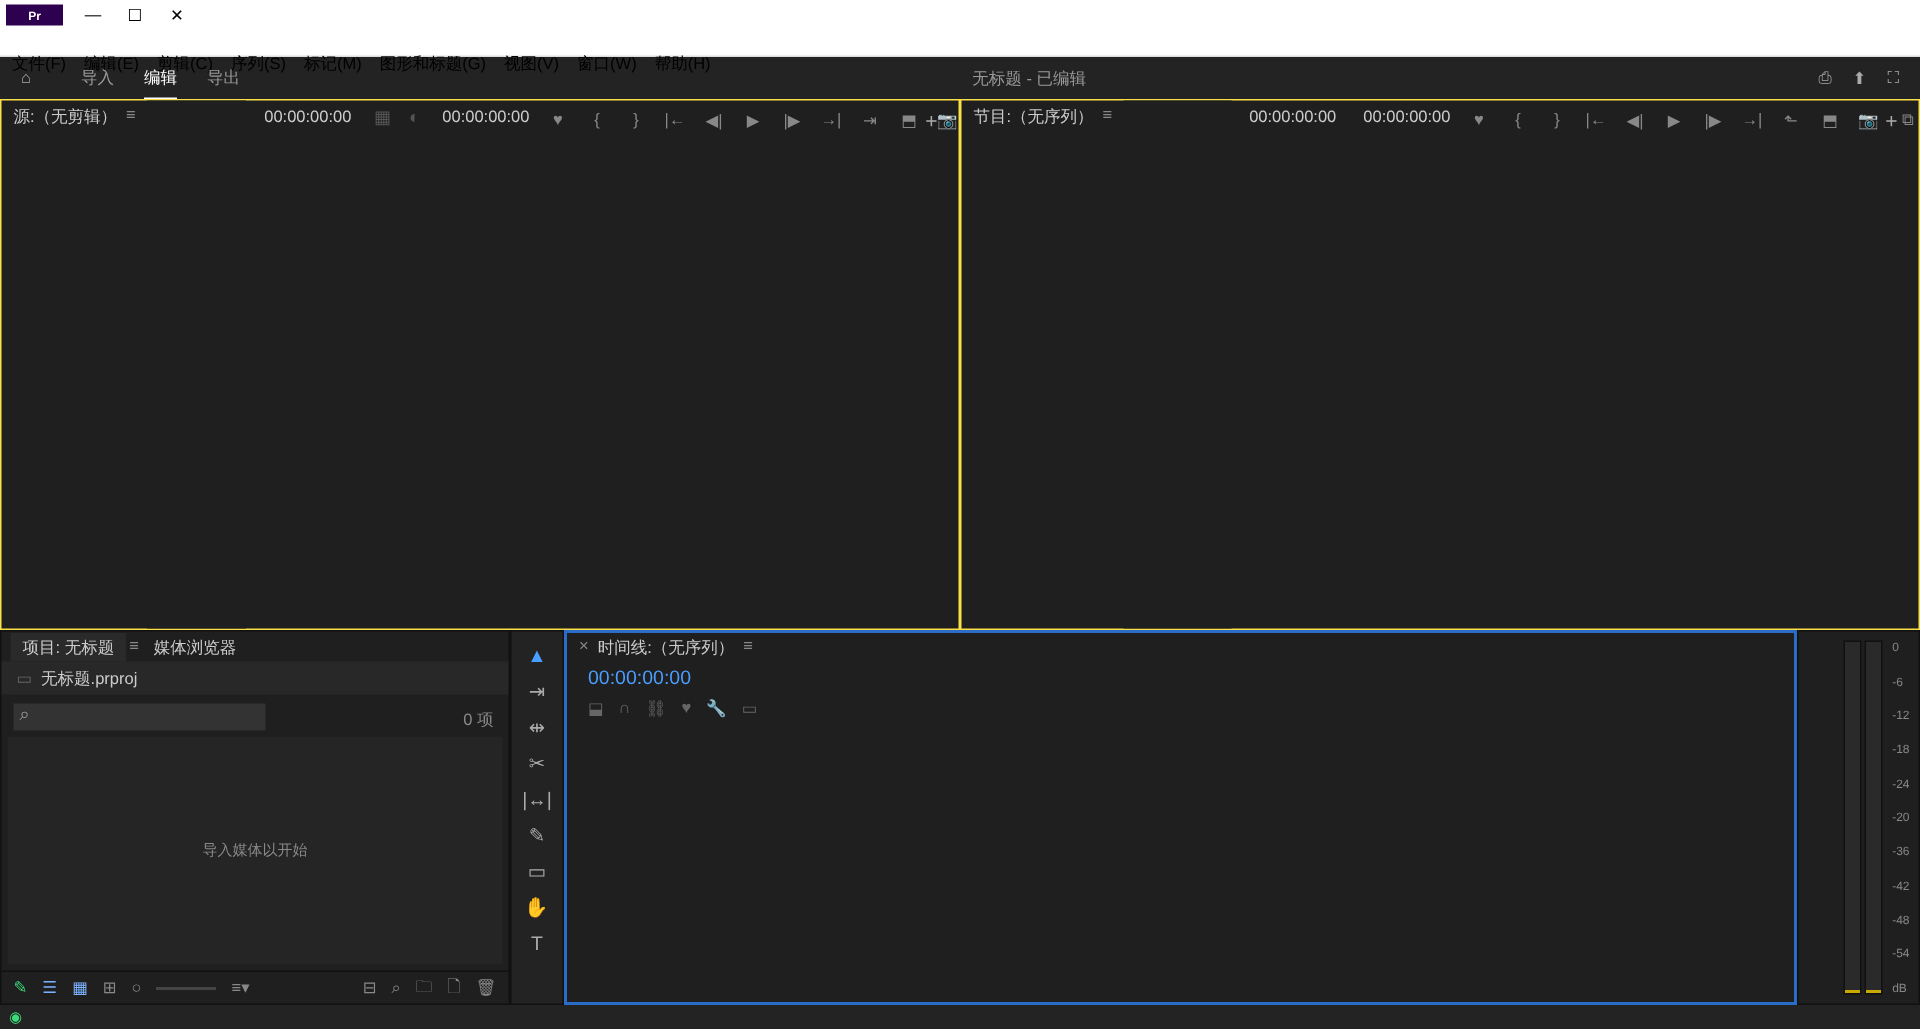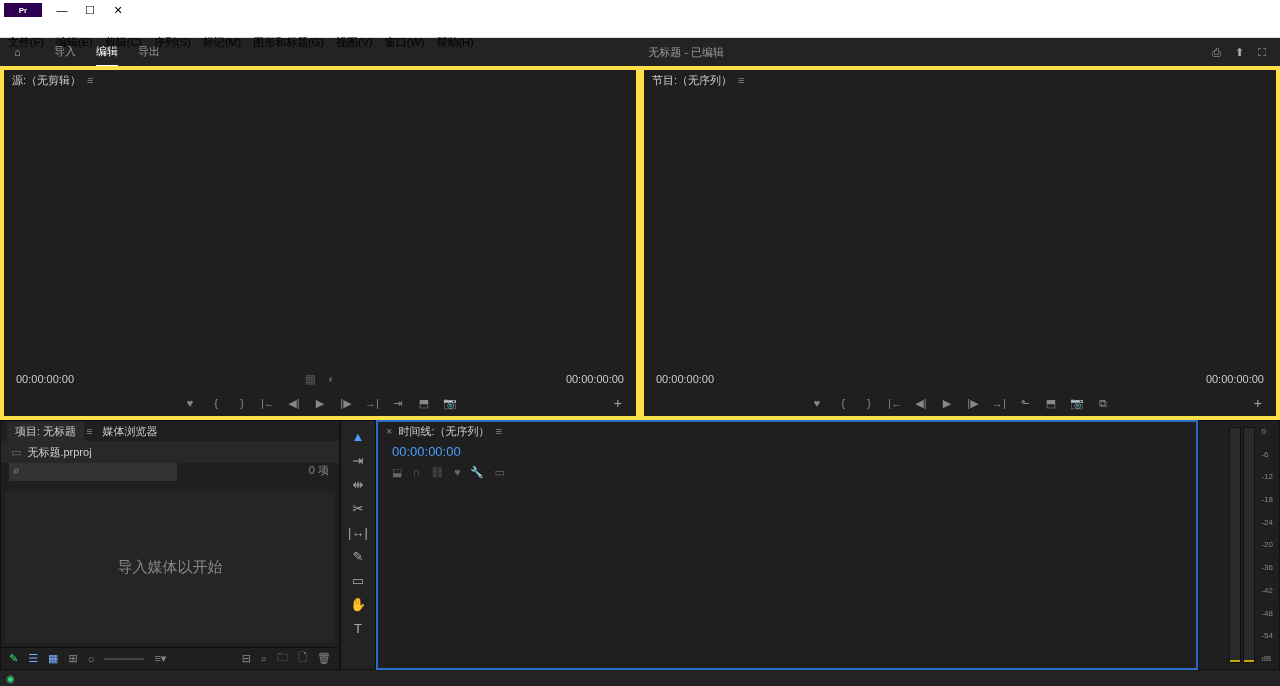--- a/index.html
+++ b/index.html
@@ -20,47 +20,47 @@
     .home-icon { width: 20px; margin-right: 20px; color: #aaa; }
     .ws-tabs { display: flex; gap: 20px; }
     .ws-tab { color: #999; cursor: pointer; padding: 6px 0; }
     .ws-tab.active { color: #fff; border-bottom: 2px solid #fff; }
     .ws-center { flex: 1; text-align: center; color: #999; }
     .ws-right { display: flex; gap: 14px; color: #aaa; }
     .ws-right span { cursor: pointer; }
     
     
     .main { display: flex; height: 354px; }
-    .panel { flex: 1; background: #1f1f1f; border: 4px solid #fde047; display: flex; flex-direction: column; }
+    .panel { flex: 1; background: #1f1f1f; border: 1px solid #fde047; display: flex; flex-direction: row; }
     .panel-header { height: 20px; display: flex; align-items: center; padding: 0 8px; color: #ccc; font-size: 11px; gap: 6px; }
     .panel-header .menu-icon { color: #888; cursor: pointer; }
     .panel-body { flex: 1; background: #1f1f1f; }
     .panel-ctrl { height: 22px; display: flex; align-items: center; padding: 0 12px; gap: 6px; }
     .timecode { color: #ccc; font-size: 11px; }
     .spacer { flex: 1; }
     .ctrl-icon { color: #555; padding: 0 3px; cursor: pointer; font-size: 12px; }
     .transport { height: 26px; display: flex; align-items: center; justify-content: center; gap: 12px; position: relative; }
     .transport .t-icon { color: #888; cursor: pointer; font-size: 11px; width: 14px; text-align: center; }
     .plus-btn { position: absolute; right: 14px; color: #aaa; cursor: pointer; font-size: 14px; }
     
     
     .lower { display: flex; height: 250px; }
     .left-lower { width: 340px; background: #1f1f1f; border: 1px solid #111; display: flex; flex-direction: column; }
     .project-tabs { height: 20px; display: flex; align-items: center; gap: 2px; padding: 0 6px; }
     .proj-tab { padding: 2px 8px; color: #ccc; cursor: pointer; font-size: 11px; }
     .proj-tab.active { background: #2a2a2a; }
     .proj-name-row { height: 22px; display: flex; align-items: center; padding: 0 10px; gap: 6px; background: #282828; }
     .folder-icon { color: #666; font-size: 11px; }
-    .search-row { height: 24px; display: flex; align-items: flex-start; padding: 0 8px; gap: 12px; }
+    .search-row { height: 24px; display: flex; align-items: flex-end; padding: 0 8px; gap: 12px; }
     .search-box { flex: 1; background: #333; border: none; height: 18px; padding: 0 20px 0 6px; color: #ccc; font-size: 11px; }
     .search-wrap { position: relative; flex: 1; max-width: 140px; }
     .search-wrap::before { content: "⌕"; position: absolute; left: 4px; top: 0; color: #999; font-size: 12px; }
     .cam-icon { color: #888; }
     .item-count { color: #888; margin-left: auto; margin-right: 2px; }
-    .bin-body { flex: 1; display: flex; align-items: center; justify-content: center; background: #252525; margin: 4px; color: #888; font-size: 15px; text-align: right; }
+    .bin-body { flex: 1; display: flex; align-items: center; justify-content: center; background: #252525; margin: 4px; color: #888; font-size: 10px; text-align: right; }
     .proj-footer { height: 22px; display: flex; align-items: center; padding: 0 8px; gap: 10px; color: #888; border-top: 1px solid #111; }
     .proj-footer span { cursor: pointer; }
     .pen-icon { color: #3bdb7a; }
     .list-icon { color: #7ab3ff; }
     .grid-icon2 { color: #7ab3ff; }
     .zoom-slider { width: 40px; height: 2px; background: #444; }
     
     
     .tools { width: 36px; background: #232323; display: flex; flex-direction: column; align-items: center; padding-top: 6px; gap: 6px; border: 1px solid #111; }
     .tool { width: 22px; height: 18px; display: flex; align-items: center; justify-content: center; color: #aaa; cursor: pointer; font-size: 13px; }

